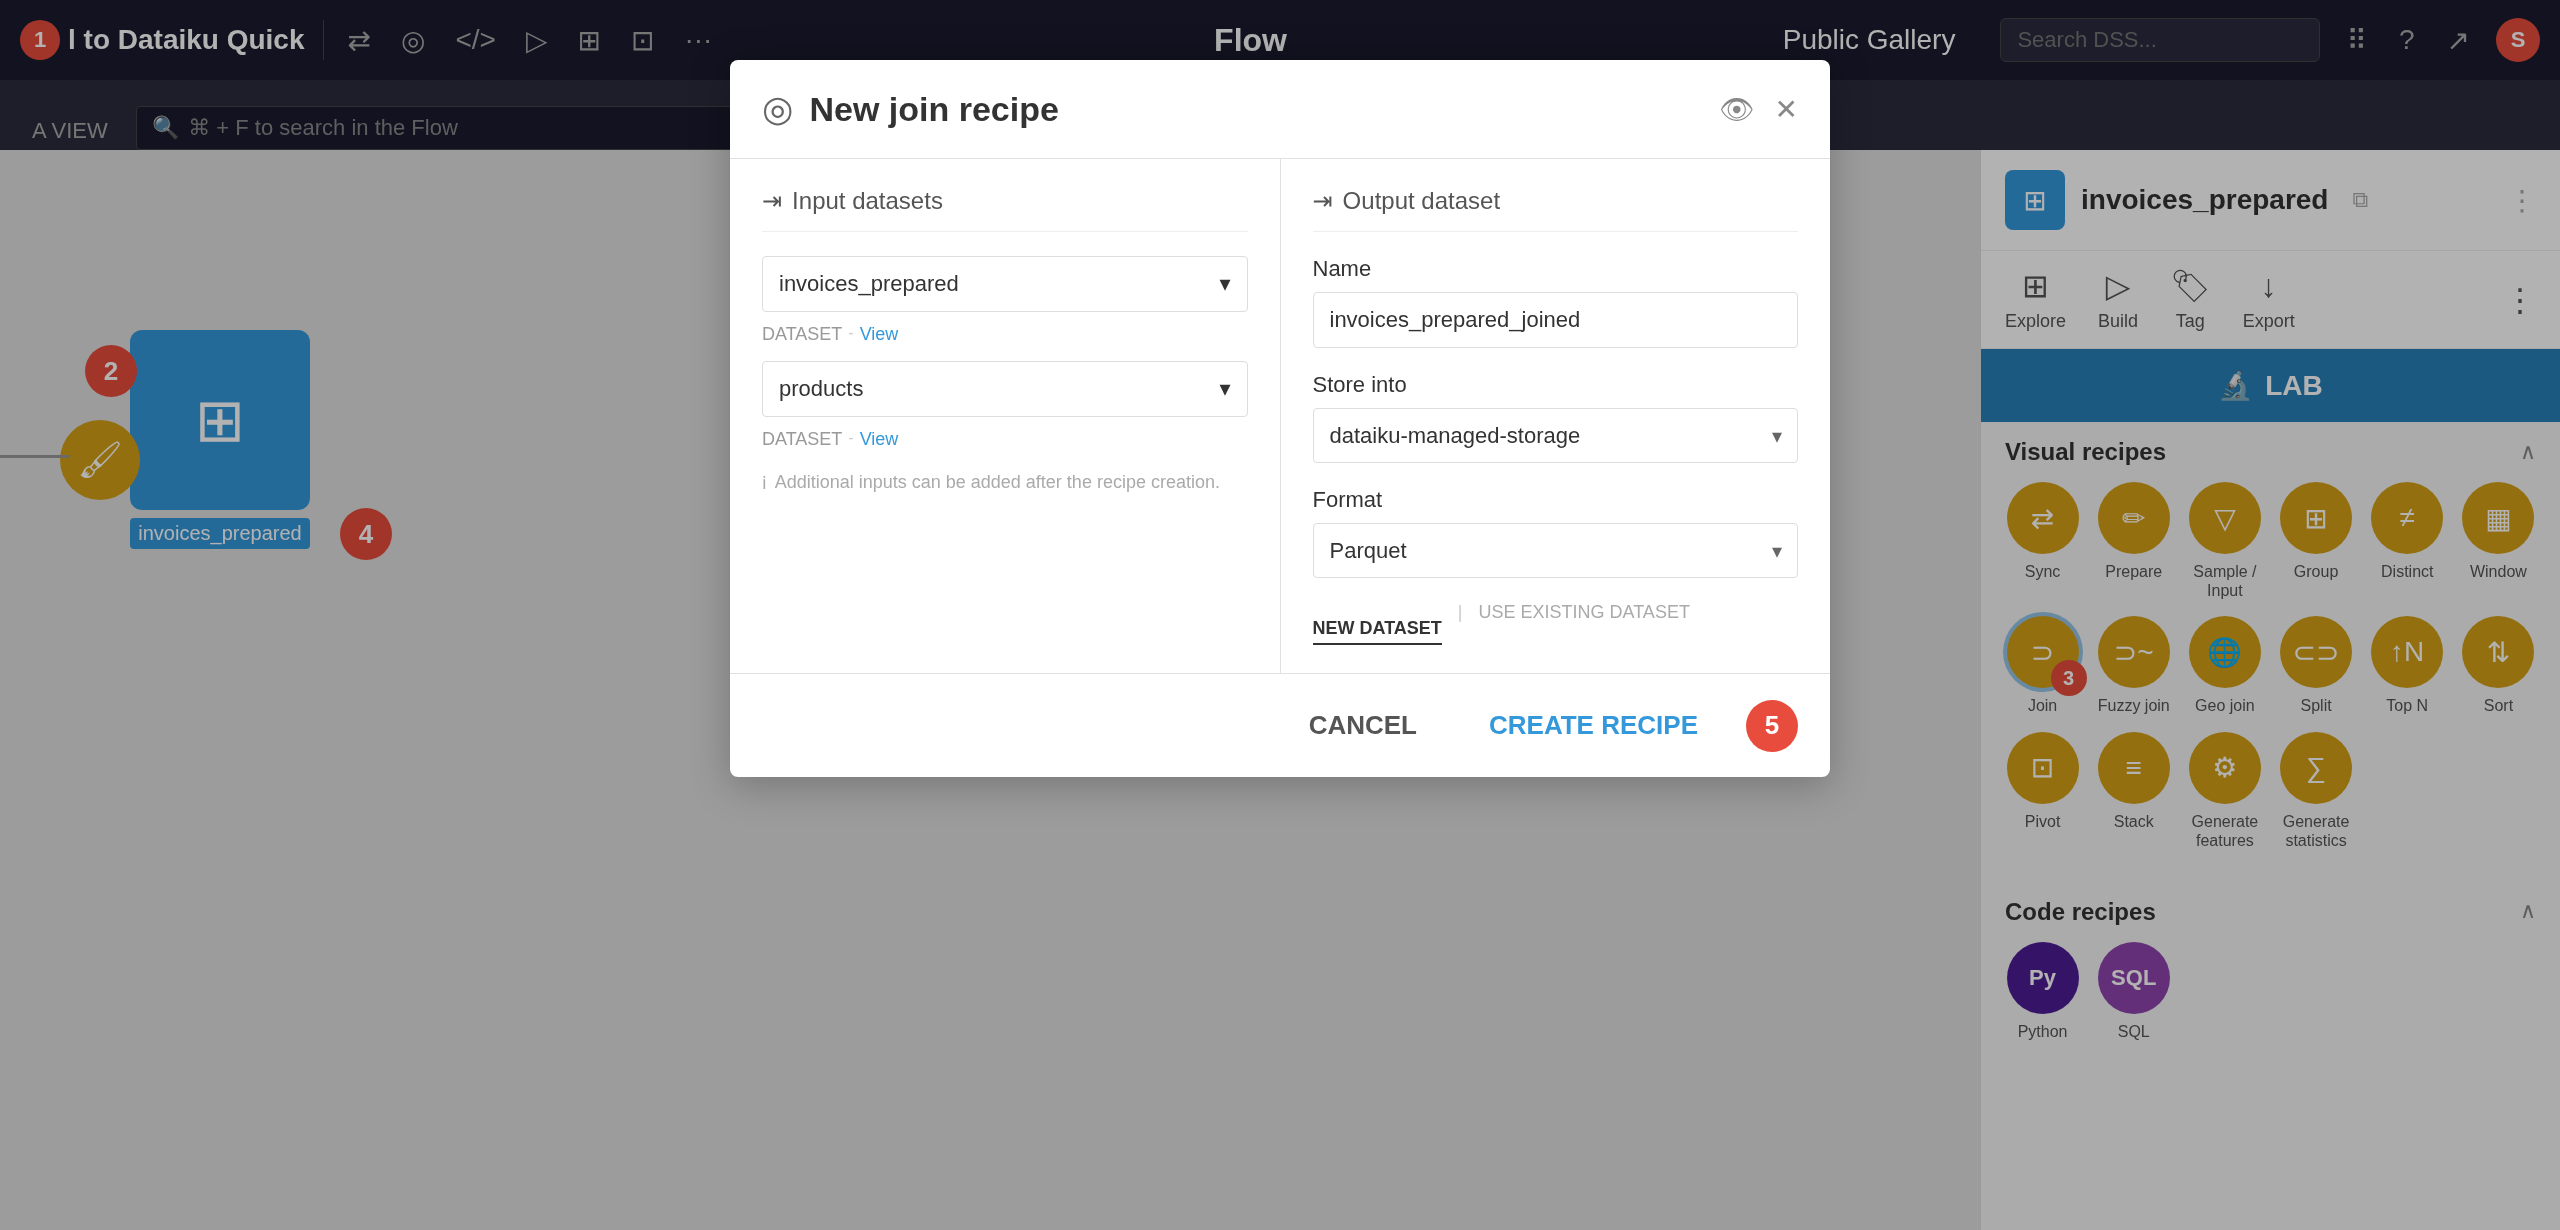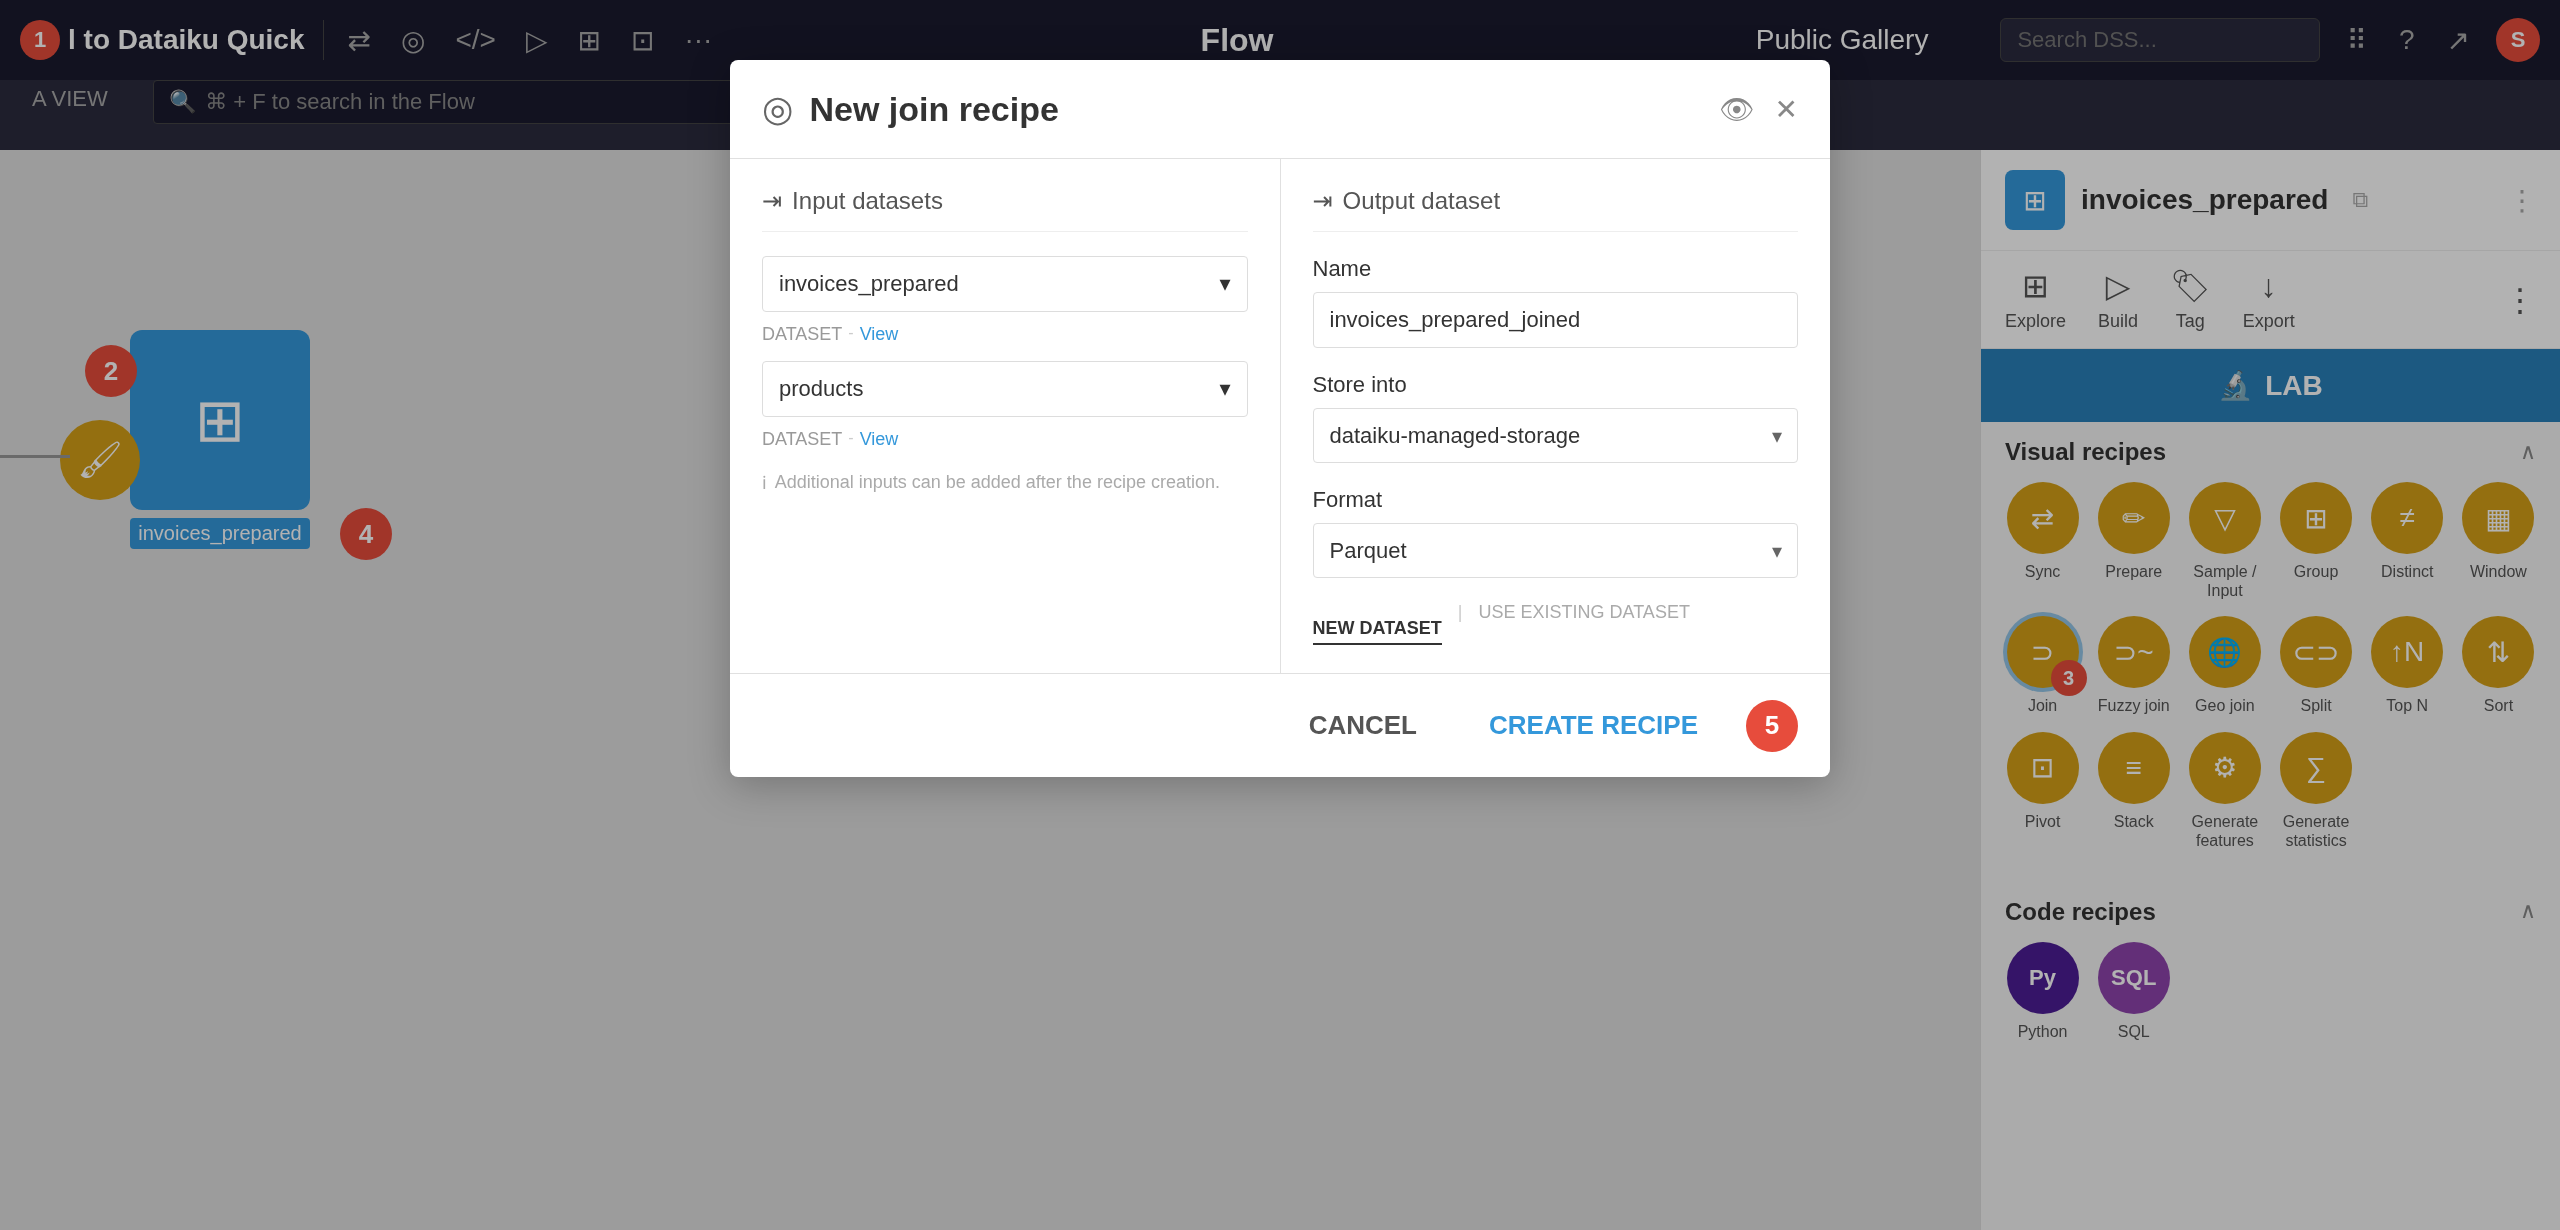--- a/index.html
+++ b/index.html
@@ -6,28 +6,28 @@
     body { font-family: -apple-system, BlinkMacSystemFont, 'Segoe UI', Arial, sans-serif; background: #e8e8e8; width: 2560px; height: 1230px; overflow: hidden; position: relative; }
 
     
     .top-nav {
       display: flex; align-items: center; background: #1a1a2e; height: 80px; padding: 0 20px; gap: 24px; position: relative; z-index: 100;
     }
     .nav-brand { color: #fff; font-size: 28px; font-weight: bold; display: flex; align-items: center; gap: 8px; }
     .nav-badge { background: #e74c3c; color: white; border-radius: 50%; width: 40px; height: 40px; display: flex; align-items: center; justify-content: center; font-weight: bold; font-size: 22px; }
     .nav-icon-btn { color: #aaa; font-size: 28px; cursor: pointer; padding: 6px; }
     .nav-title { color: #fff; font-size: 32px; font-weight: 600; margin-left: auto; margin-right: auto; }
-    .nav-public-gallery { color: #fff; font-size: 28px; margin-right: 48px; }
+    .nav-public-gallery { color: #fff; font-size: 28px; margin-right: 21px; }
     .nav-search { background: #2a2a3e; border: 1px solid #444; border-radius: 6px; padding: 8px 16px; color: #ccc; font-size: 22px; width: 320px; }
     .nav-right { display: flex; align-items: center; gap: 20px; }
     .nav-avatar { width: 44px; height: 44px; background: #e74c3c; border-radius: 50%; display: flex; align-items: center; justify-content: center; color: white; font-weight: bold; font-size: 22px; }
 
     
     .toolbar {
-      display: flex; align-items: flex-start; background: #2c2c3e; height: 70px; padding: 0 20px; gap: 33px;
+      display: flex; align-items: flex-end; background: #2c2c3e; height: 70px; padding: 0 20px; gap: 16px;
     }
     .toolbar-view { color: #aaa; font-size: 22px; padding: 6px 12px; }
     .toolbar-search { display: flex; align-items: center; background: #1a1a2e; border: 1px solid #444; border-radius: 4px; padding: 8px 16px; color: #888; font-size: 22px; flex: 1; max-width: 700px; gap: 8px; }
     .select-all-box { display: flex; align-items: center; background: #2c2c3e; border: 1px solid #555; border-radius: 4px; padding: 8px 16px; gap: 12px; }
     .select-all-text { color: #fff; font-size: 24px; font-weight: 600; }
     .select-count { color: #fff; font-size: 24px; }
     .dropdown-arrow { color: #fff; font-size: 20px; }
     .toolbar-arrow { color: #aaa; font-size: 28px; margin-left: 8px; }
 
     

